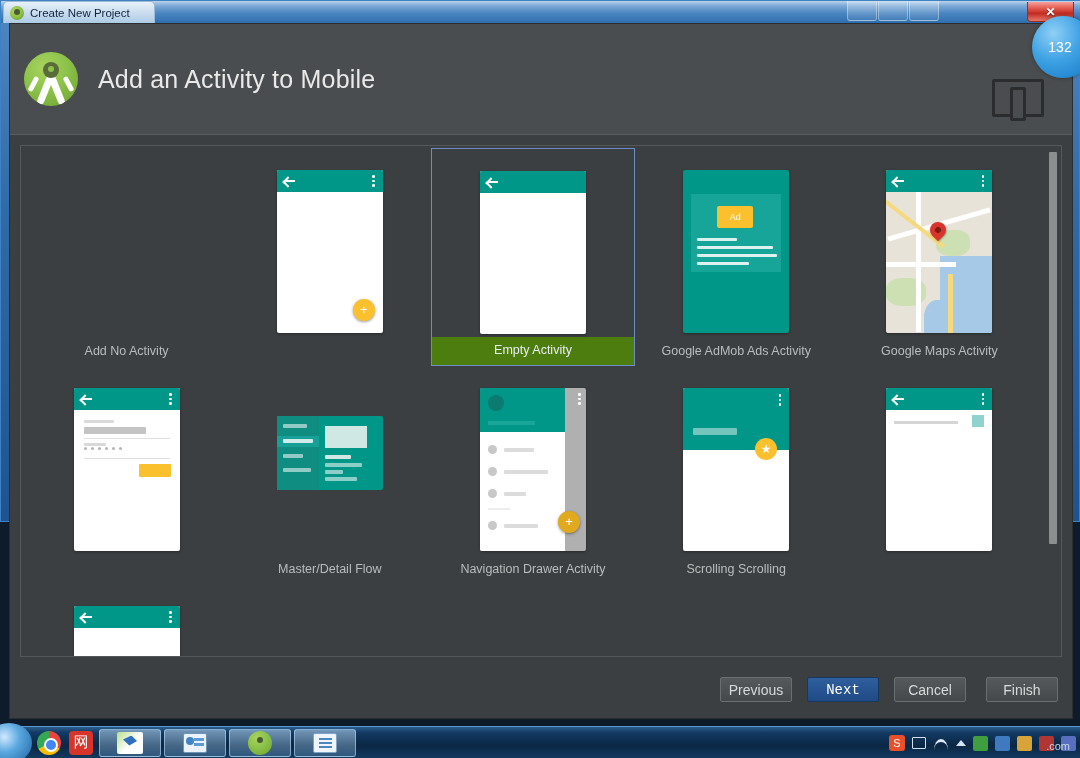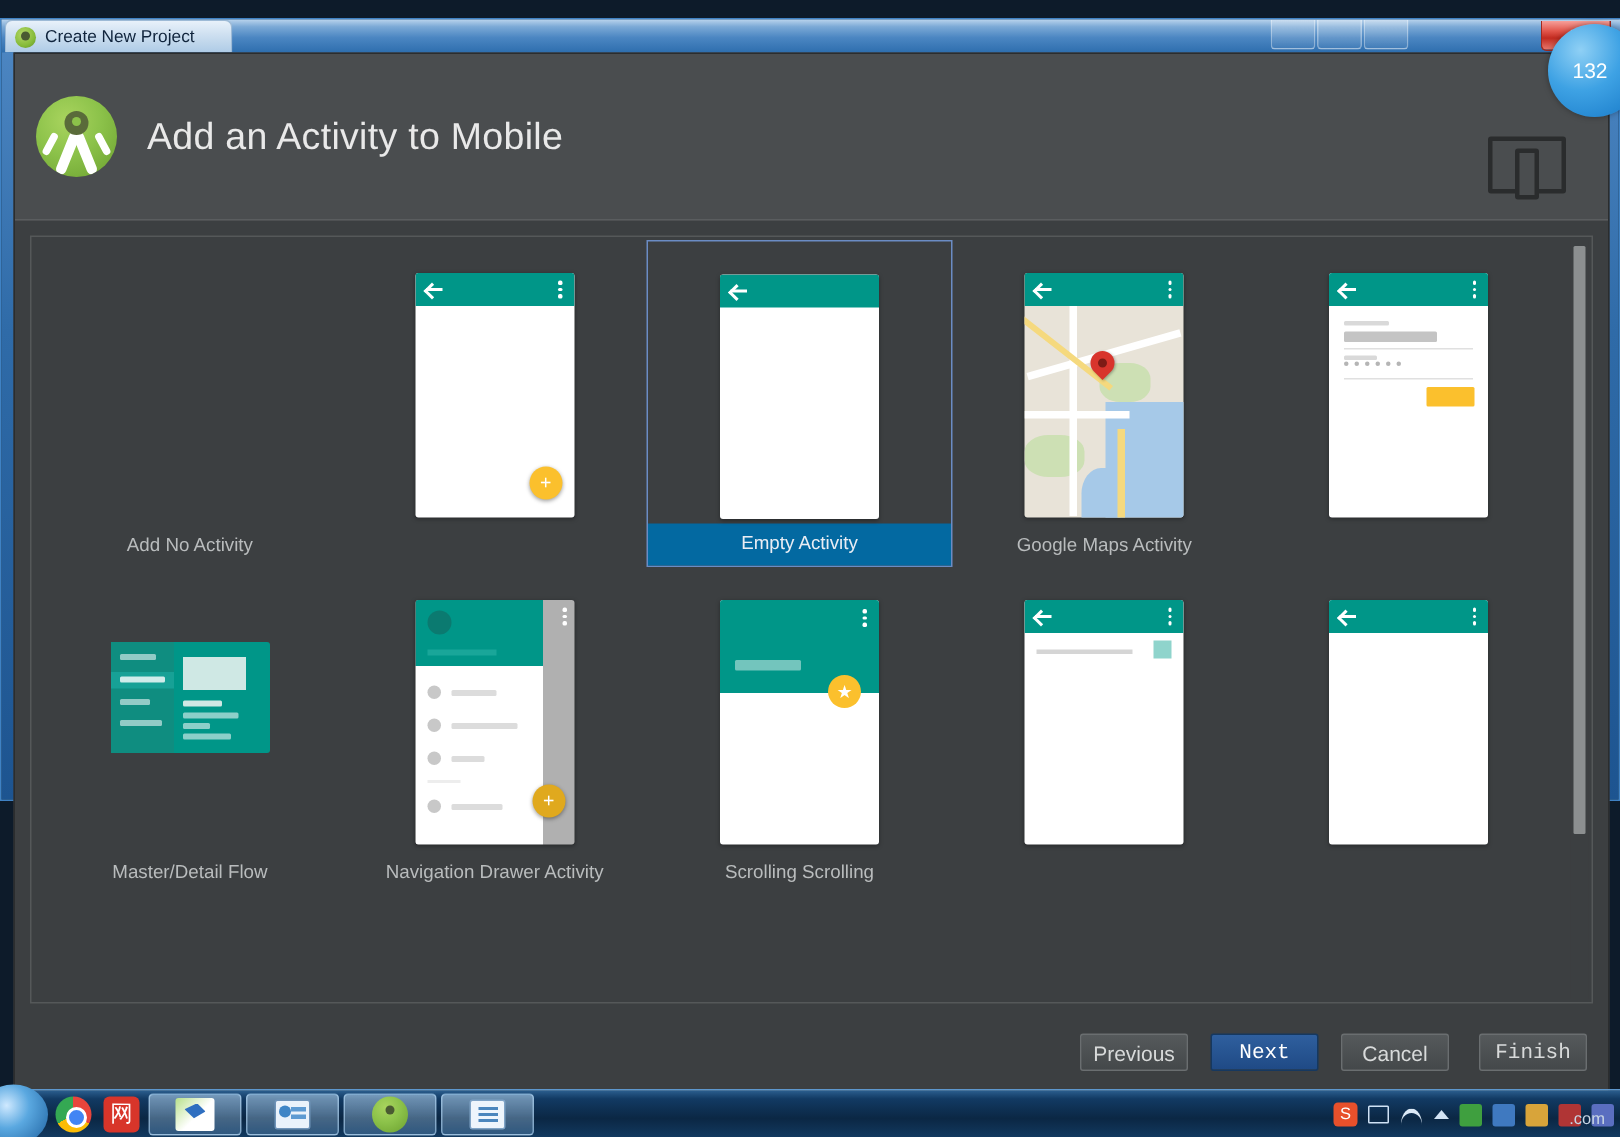--- a/index.html
+++ b/index.html
@@ -8,21 +8,20 @@
     font-family: "Liberation Sans", sans-serif;
     background: #0d1b2a;
   }
   #screen { position: relative; width: 1080px; height: 758px; }
 
   
   #window-frame {
     position: absolute; left: 0; top: 0; width: 1080px; height: 522px;
     background: linear-gradient(180deg,#4f88c4 0%,#2f6ba8 40%,#1d5490 100%);
     border: 1px solid #3f82c4;
-    margin-top: 12px;
   }
   #titlebar {
     position: absolute; left: 0; top: 0; width: 1080px; height: 22px;
     background: linear-gradient(180deg,#b9d3ec 0%,#7ba9d6 22%,#4b86c2 55%,#2e6eae 100%);
     overflow: hidden;
   }
   #title-tab {
     position: absolute; left: 2px; top: 0; height: 22px; width: 152px;
     background: linear-gradient(180deg,#e8f1fa 0%,#cddff0 45%,#aecbe6 100%);
     border-top-left-radius: 5px; border-top-right-radius: 5px;
@@ -128,21 +127,21 @@
     position: relative; display: flex; flex-direction: column;
     align-items: center; justify-content: flex-start;
     padding-top: 22px;
   }
   .cell.selected { border: 1px solid #6b8cc4; background: #3c3f41; }
   .thumb { width: 106px; height: 163px; position: relative; }
   .cap {
     margin-top: auto; width: 100%; text-align: center;
     font-size: 12.5px; color: #b9bcbd; padding: 6px 0 8px 0;
   }
-  .cell.selected .cap { background: #0369a1; color: #e9edf4; }
+  .cell.selected .cap { background: #4d7c0f; color: #e9edf4; }
   .cell.none-cell { justify-content: flex-end; padding-top: 0; }
   .cell.none-cell .cap {
     margin-top: 0; position: relative; top: 0;
   }
 
   
   .ph { position:absolute; left:0; top:0; width:100%; height:100%;
         background:#ffffff; border-radius:2px; overflow:hidden;
         box-shadow: 0 1px 3px rgba(0,0,0,.35); }
   .bar { position:absolute; left:0; top:0; width:100%; height:22px; background:#009688; }
@@ -272,21 +271,21 @@
     background: linear-gradient(180deg,#55595b 0%,#44484a 100%);
     border:1px solid #6a6e70; border-radius:2px;
   }
   .dbtn.primary {
     background: linear-gradient(180deg,#2f5f9e 0%,#1f4a85 100%);
     border:1px solid #16385f; color:#ffffff;
   }
   #btn-previous { right: 280px; }
   #btn-next { right: 193px; font-family: Liberation Mono, monospace; }
   #btn-cancel { right: 106px; }
-  #btn-finish { right: 14px; font-family: Liberation Mono, monospace; }
+  #btn-finish { right: 14px; }
 
   
   #badge {
     position:absolute; right:-14px; top:16px; width:62px; height:62px; border-radius:50%;
     background: radial-gradient(circle at 35% 28%, #8fd0f5 0%, #3ea2e4 45%, #1577c6 100%);
     color:#fff; font-size:14px; display:flex; align-items:center; justify-content:center;
     padding-right:6px; box-shadow: 0 0 4px rgba(0,0,0,.35);
   }
 
   
@@ -447,20 +446,34 @@
                 <span class="ph">
                   <span class="bar">
                     <span class="back"></span>
                   </span>
                 </span>
               </div>
               <div class="cap"><span>Empty Activity</span></div>
             </div>
             <div class="cell">
               <div class="thumb">
+                <span class="ph admob">
+                  <span class="card">
+                    <span class="adbox">Ad</span>
+                    <span class="ln" style="left:6px;top:44px;width:40px"></span>
+                    <span class="ln" style="left:6px;top:52px;width:76px"></span>
+                    <span class="ln" style="left:6px;top:60px;width:80px"></span>
+                    <span class="ln" style="left:6px;top:68px;width:52px"></span>
+                  </span>
+                </span>
+              </div>
+              <div class="cap"><span>Google AdMob Ads Activity</span></div>
+            </div>
+            <div class="cell">
+              <div class="thumb">
                 <span class="ph map">
                   <span class="bar">
                     <span class="back"></span>
                     <span class="dots">
                       <i></i>
                       <i></i>
                       <i></i>
                     </span>
                   </span>
                   <span class="park" style="left:50px;top:60px;width:34px;height:26px"></span>

